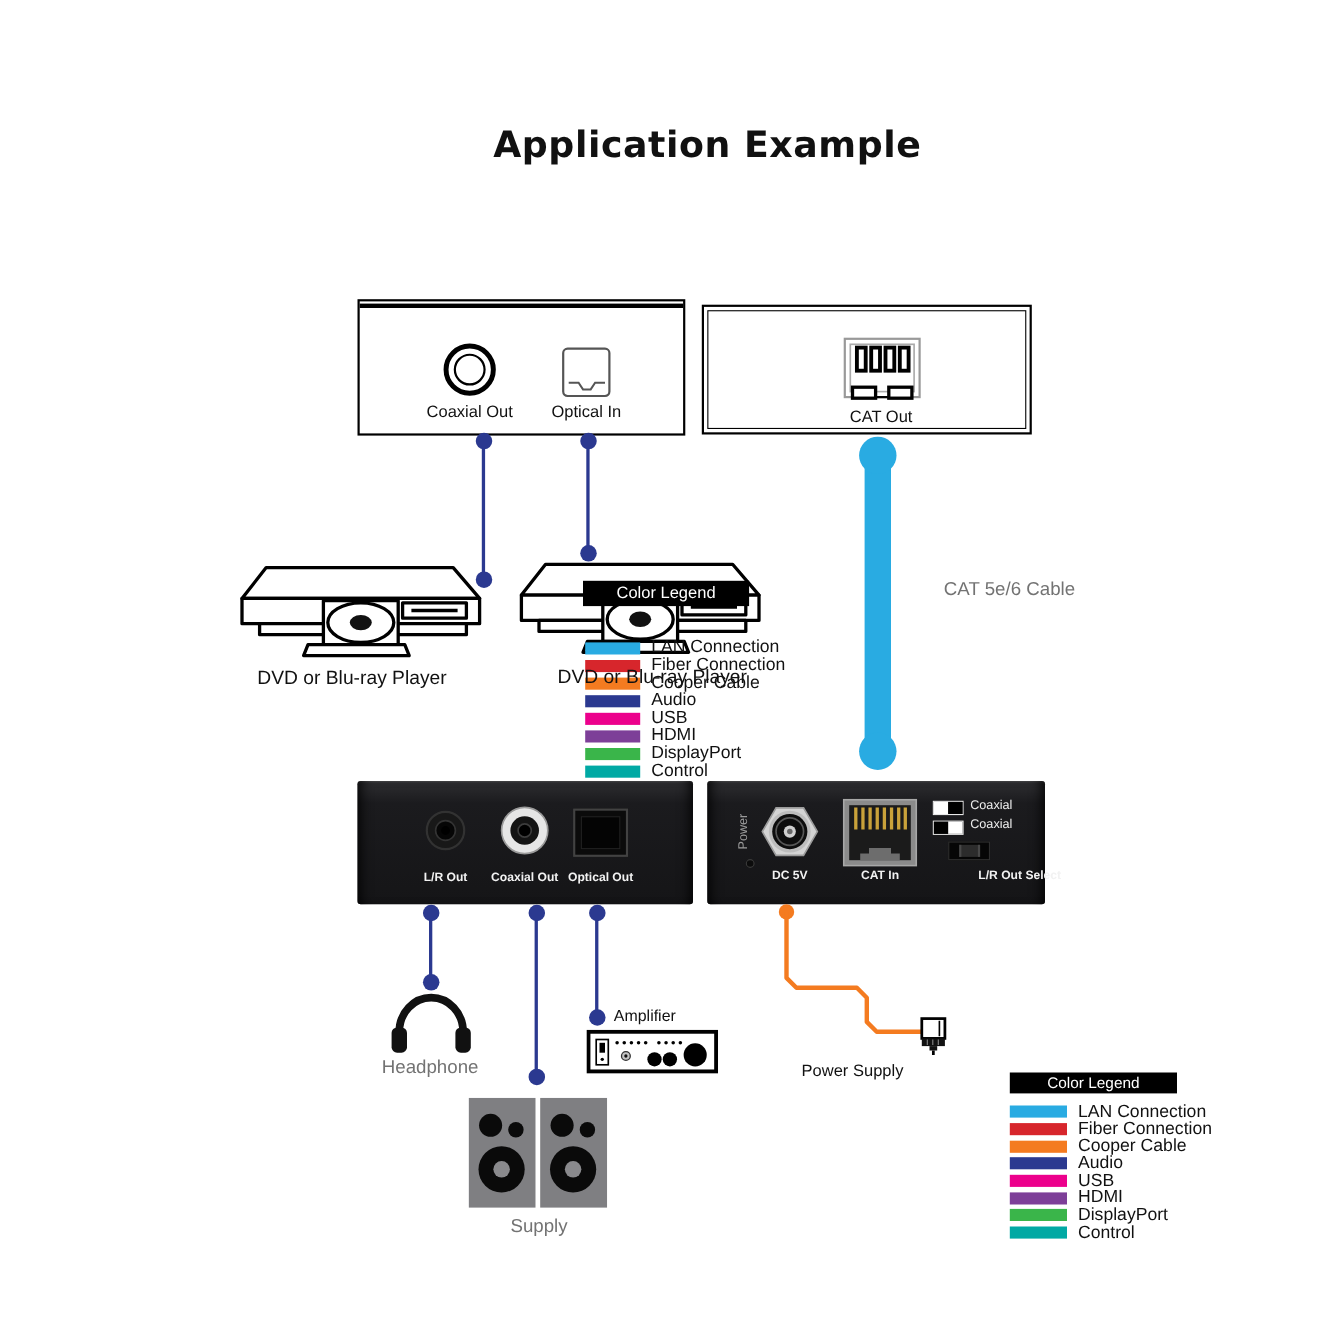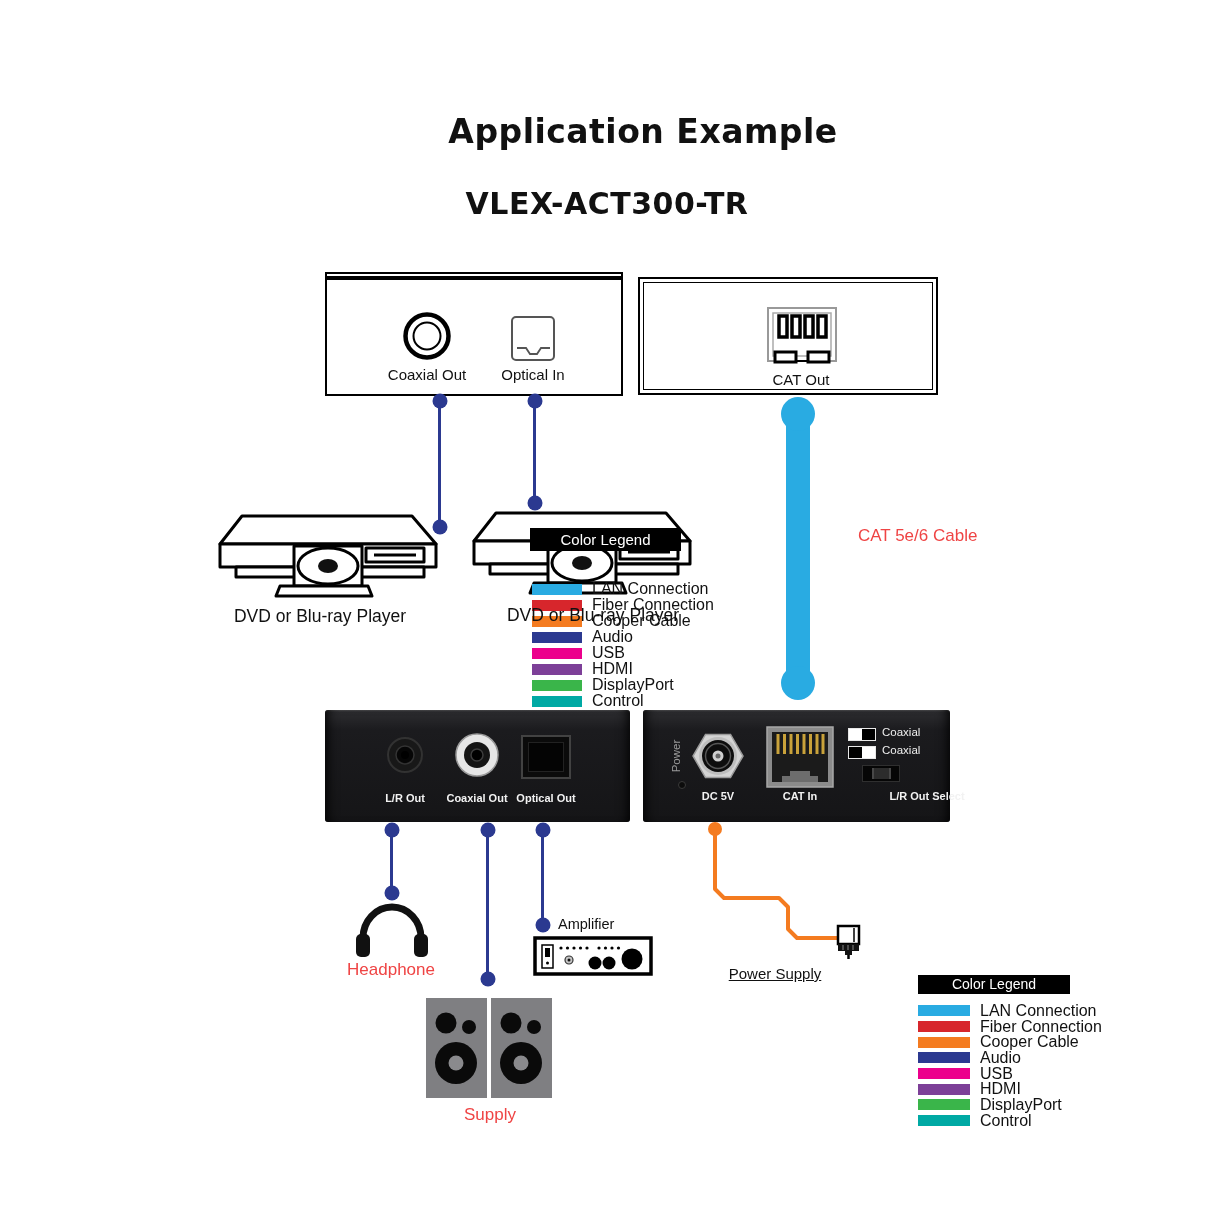--- a/index.html
+++ b/index.html
@@ -48,31 +48,30 @@
   .lg2 .legend-header{width:152px;height:19px;font-size:14px;line-height:19px;}
   .legend-rows{position:absolute;}
   .legend-row{display:flex;align-items:center;}
   .lg1 .legend-row{height:16px;}
   .lg2 .legend-row{height:15.7px;}
   .swatch{display:inline-block;height:11px;margin-right:10px;}
   .lg1 .swatch{width:50px;}
   .lg2 .swatch{width:52px;}
   .legend-label{font-size:16px;color:#111;white-space:nowrap;}
 
-  .dev-label{font-size:17px;color:#ef4444;}
+  .dev-label{font-size:17px;color:#737373;}
   .small-label{font-size:15px;color:#111;}
   .amp-label{font-size:14.5px;color:#111;}
 </style>
 </head>
 <body>
 
 <div id="canvas">
 
   <div class="abs ctr page-title" style="left:643px;top:112px;">Application Example</div>
-  <div class="abs ctr model-title" style="left:607px;top:186px;">VLEX-ACT300-TR</div>
 
   <div class="unit" style="left:325px;top:272px;width:294px;height:120px;">
     <div class="unit-topbar"></div>
   </div>
   <svg class="abs" style="left:401px;top:310px;" width="52" height="52">
     <circle cx="26" cy="26" r="21.5" fill="none" stroke="#000" stroke-width="4.5"></circle>
     <circle cx="26" cy="26" r="13.5" fill="none" stroke="#000" stroke-width="2"></circle>
   </svg>
   <svg class="abs" style="left:510px;top:315px;" width="46" height="48">
     <rect x="2" y="2" width="42" height="43" rx="4" fill="none" stroke="#555" stroke-width="2"></rect>
@@ -263,21 +262,21 @@
   <svg class="abs" style="left:836px;top:924px;" width="28" height="36">
     <rect x="2" y="2" width="21" height="18" fill="#fff" stroke="#000" stroke-width="2.5"></rect>
     <line x1="18" y1="4" x2="18" y2="18" stroke="#000" stroke-width="1.5"></line>
     <rect x="2" y="20" width="21" height="7" fill="#111"></rect>
     <line x1="7" y1="21" x2="7" y2="26" stroke="#888" stroke-width="1"></line>
     <line x1="12" y1="21" x2="12" y2="26" stroke="#888" stroke-width="1"></line>
     <line x1="17" y1="21" x2="17" y2="26" stroke="#888" stroke-width="1"></line>
     <rect x="9" y="27" width="7" height="4" fill="#111"></rect>
     <line x1="12.5" y1="31" x2="12.5" y2="35" stroke="#000" stroke-width="2.5"></line>
   </svg>
-  <div class="abs ctr small-label" style="left:775px;top:965px;text-decoration:underline;">Power Supply</div>
+  <div class="abs ctr small-label" style="left:775px;top:965px;">Power Supply</div>
 
   <svg class="abs" style="left:350px;top:898px;" width="84" height="62">
     <path d="M13,48 v-8 a29,31 0 0 1 58,0 v8" fill="none" stroke="#111" stroke-width="7"></path>
     <rect x="6" y="36" width="14" height="23" rx="5" fill="#111"></rect>
     <rect x="64" y="36" width="14" height="23" rx="5" fill="#111"></rect>
   </svg>
   <div class="abs ctr dev-label" style="left:391px;top:960px;">Headphone</div>
 
   <div class="abs amp-label" style="left:558px;top:916px;">Amplifier</div>
   <svg class="abs" style="left:533px;top:936px;" width="120" height="41">

